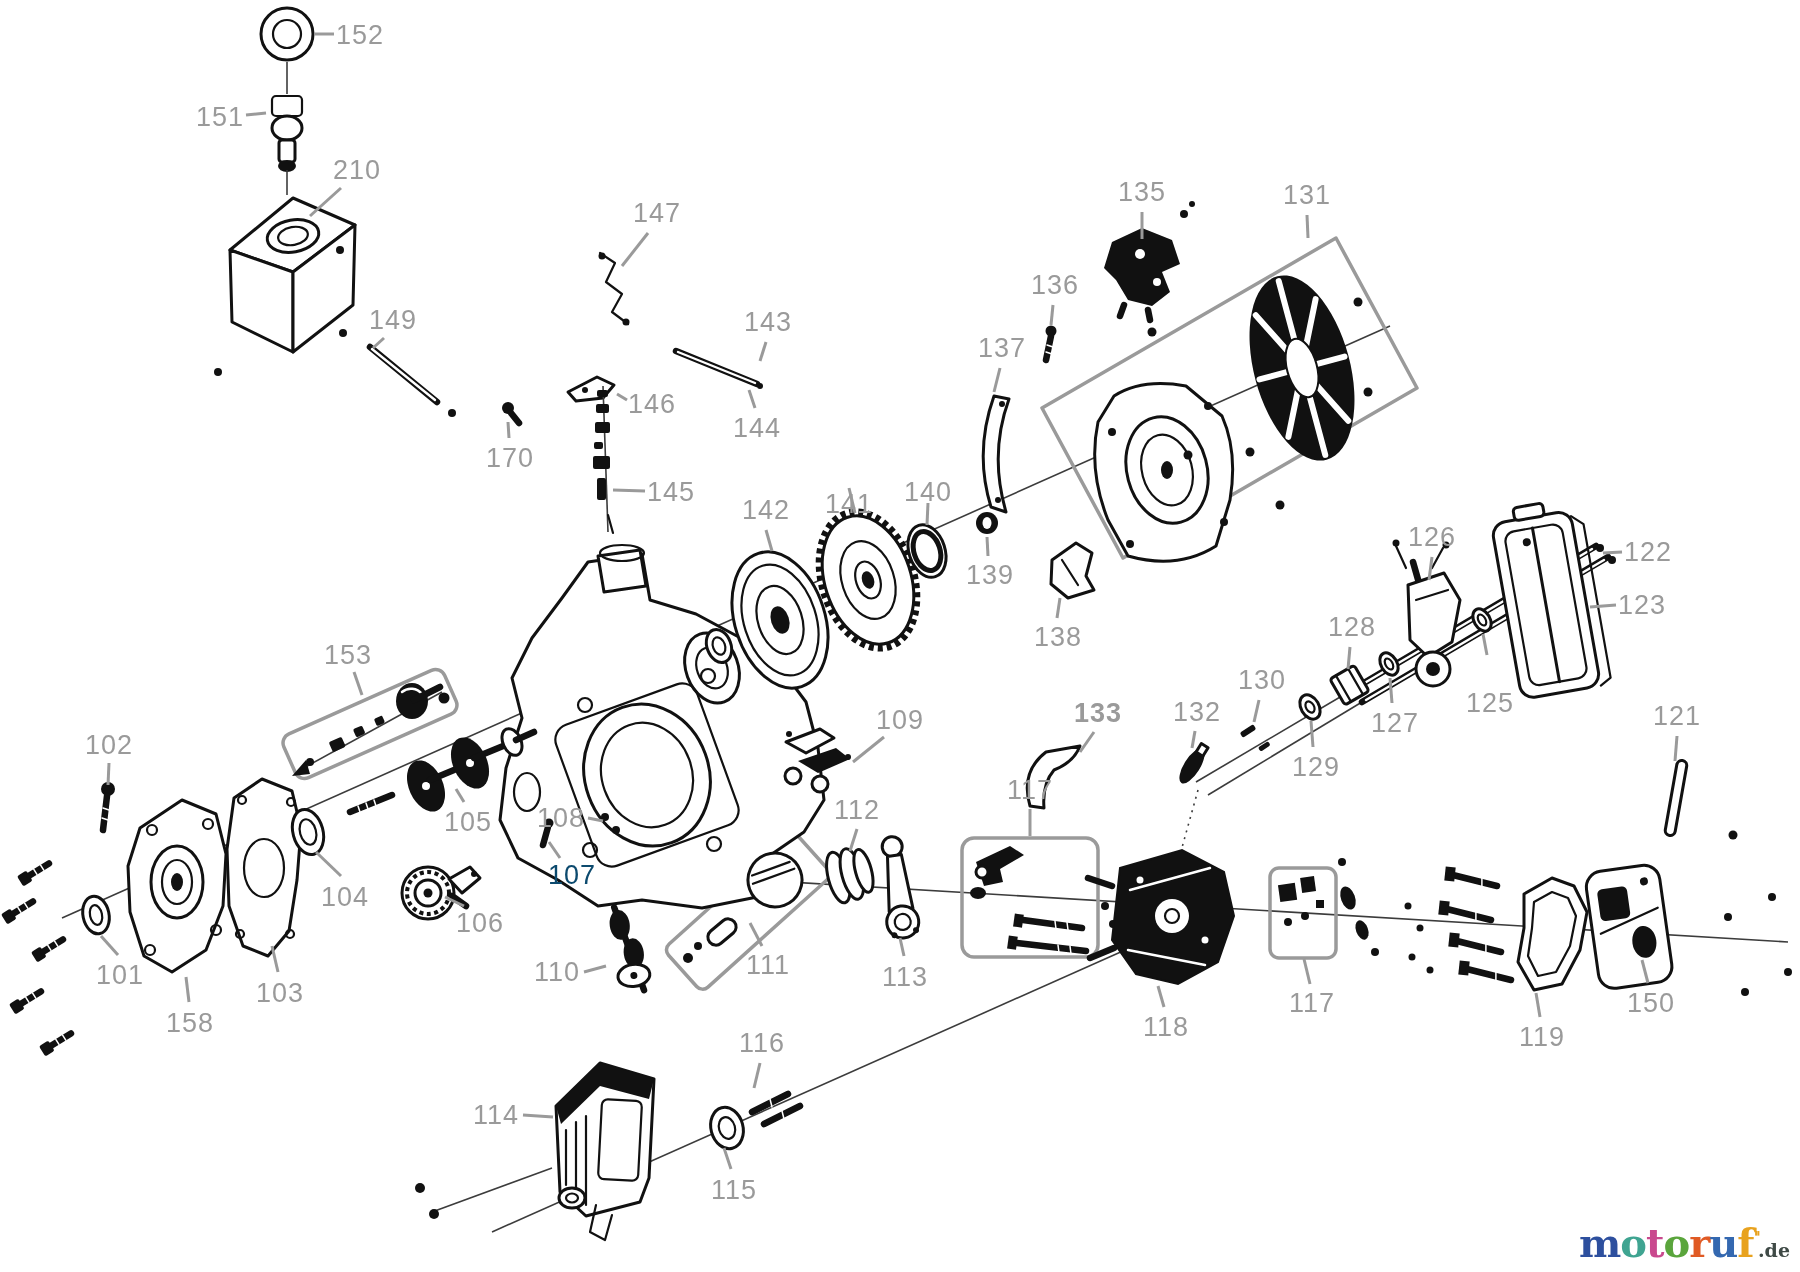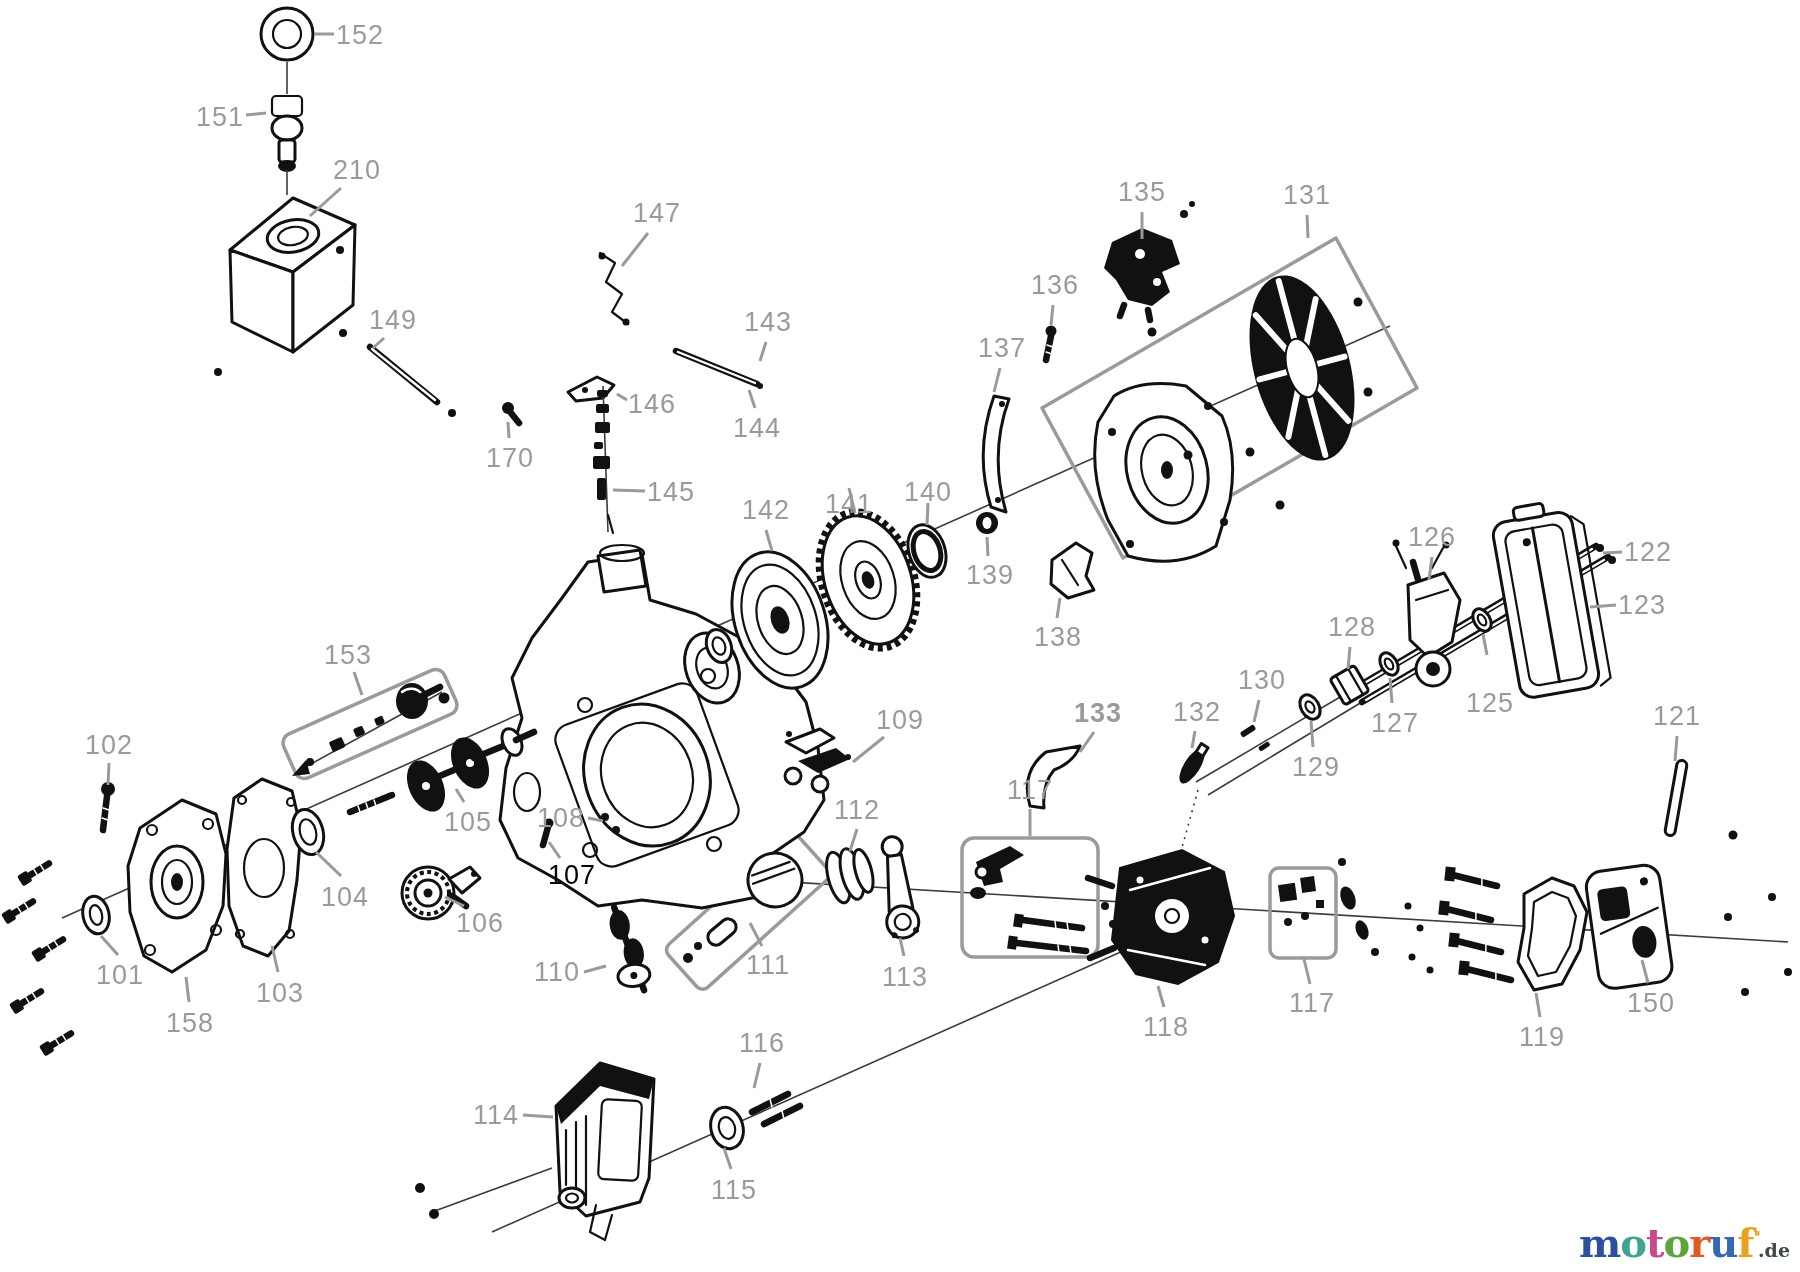--- a/index.html
+++ b/index.html
@@ -568,21 +568,21 @@
       </g>
 </svg>
 
 <div id="labels">
       <div class="plabel" style="left: 120px; top: 975px; color: rgb(154, 154, 154);">101</div>
       <div class="plabel" style="left: 109px; top: 745px; color: rgb(154, 154, 154);">102</div>
       <div class="plabel" style="left: 280px; top: 993px; color: rgb(154, 154, 154);">103</div>
       <div class="plabel" style="left: 345px; top: 897px; color: rgb(154, 154, 154);">104</div>
       <div class="plabel" style="left: 468px; top: 822px; color: rgb(154, 154, 154);">105</div>
       <div class="plabel" style="left: 480px; top: 923px; color: rgb(154, 154, 154);">106</div>
-      <div class="plabel" style="left: 572px; top: 875px; color: #000000;">107</div>
+      <div class="plabel" style="left: 572px; top: 875px; color: #0c4a6e;">107</div>
       <div class="plabel" style="left: 561px; top: 818px; color: rgb(154, 154, 154);">108</div>
       <div class="plabel" style="left: 900px; top: 720px; color: rgb(154, 154, 154);">109</div>
       <div class="plabel" style="left: 557px; top: 972px; color: rgb(154, 154, 154);">110</div>
       <div class="plabel" style="left: 768px; top: 965px; color: rgb(154, 154, 154);">111</div>
       <div class="plabel" style="left: 857px; top: 810px; color: rgb(154, 154, 154);">112</div>
       <div class="plabel" style="left: 905px; top: 977px; color: rgb(154, 154, 154);">113</div>
       <div class="plabel" style="left: 496px; top: 1115px; color: rgb(154, 154, 154);">114</div>
       <div class="plabel" style="left: 734px; top: 1190px; color: rgb(154, 154, 154);">115</div>
       <div class="plabel" style="left: 762px; top: 1043px; color: rgb(154, 154, 154);">116</div>
       <div class="plabel" style="left: 1030px; top: 790px; color: rgb(154, 154, 154);">117</div>

